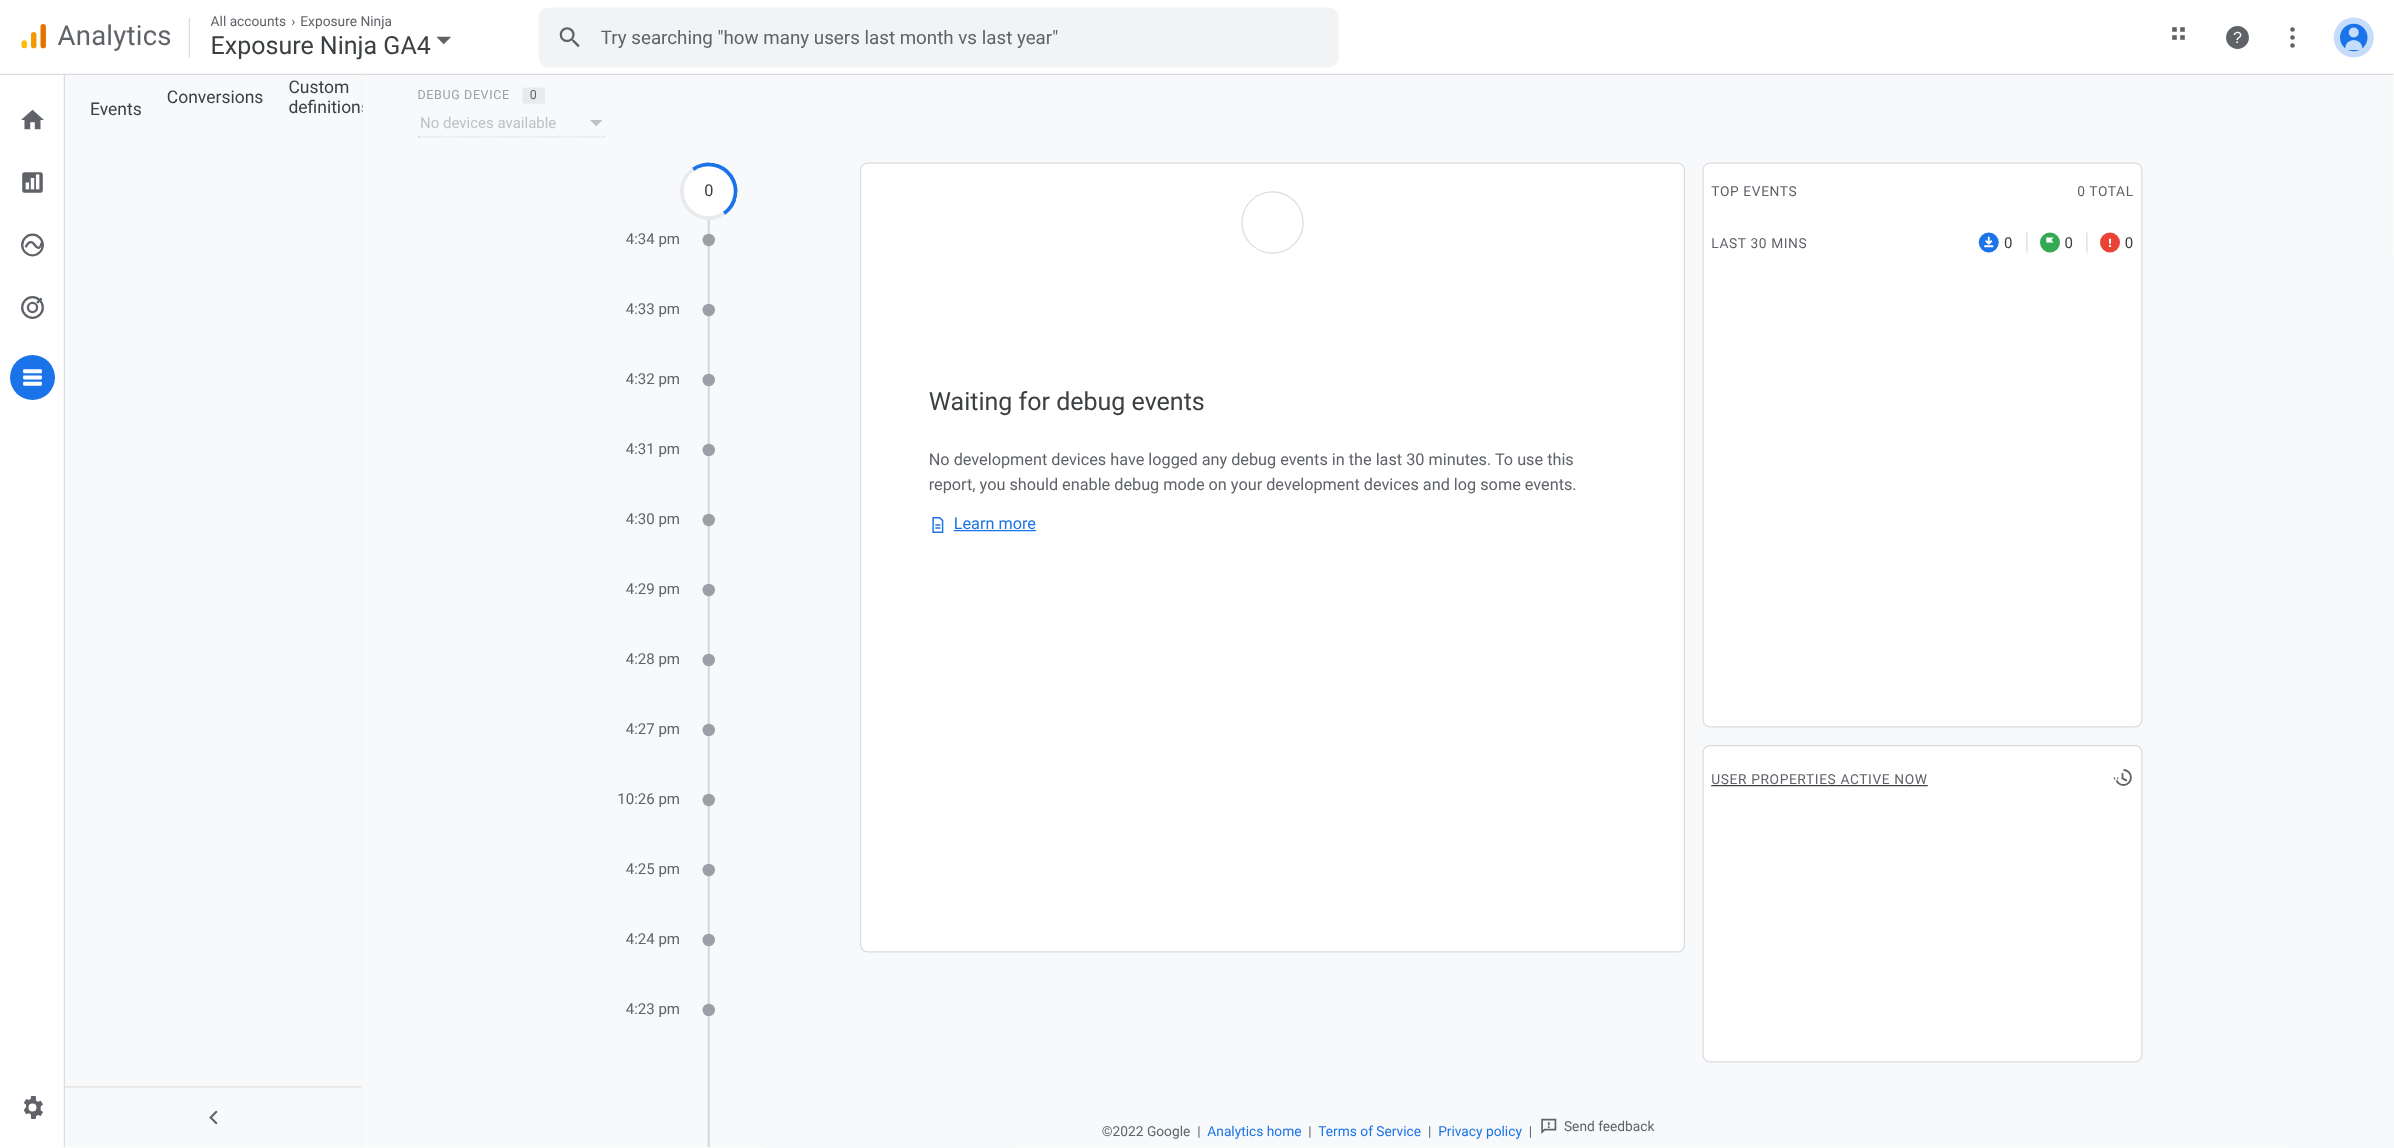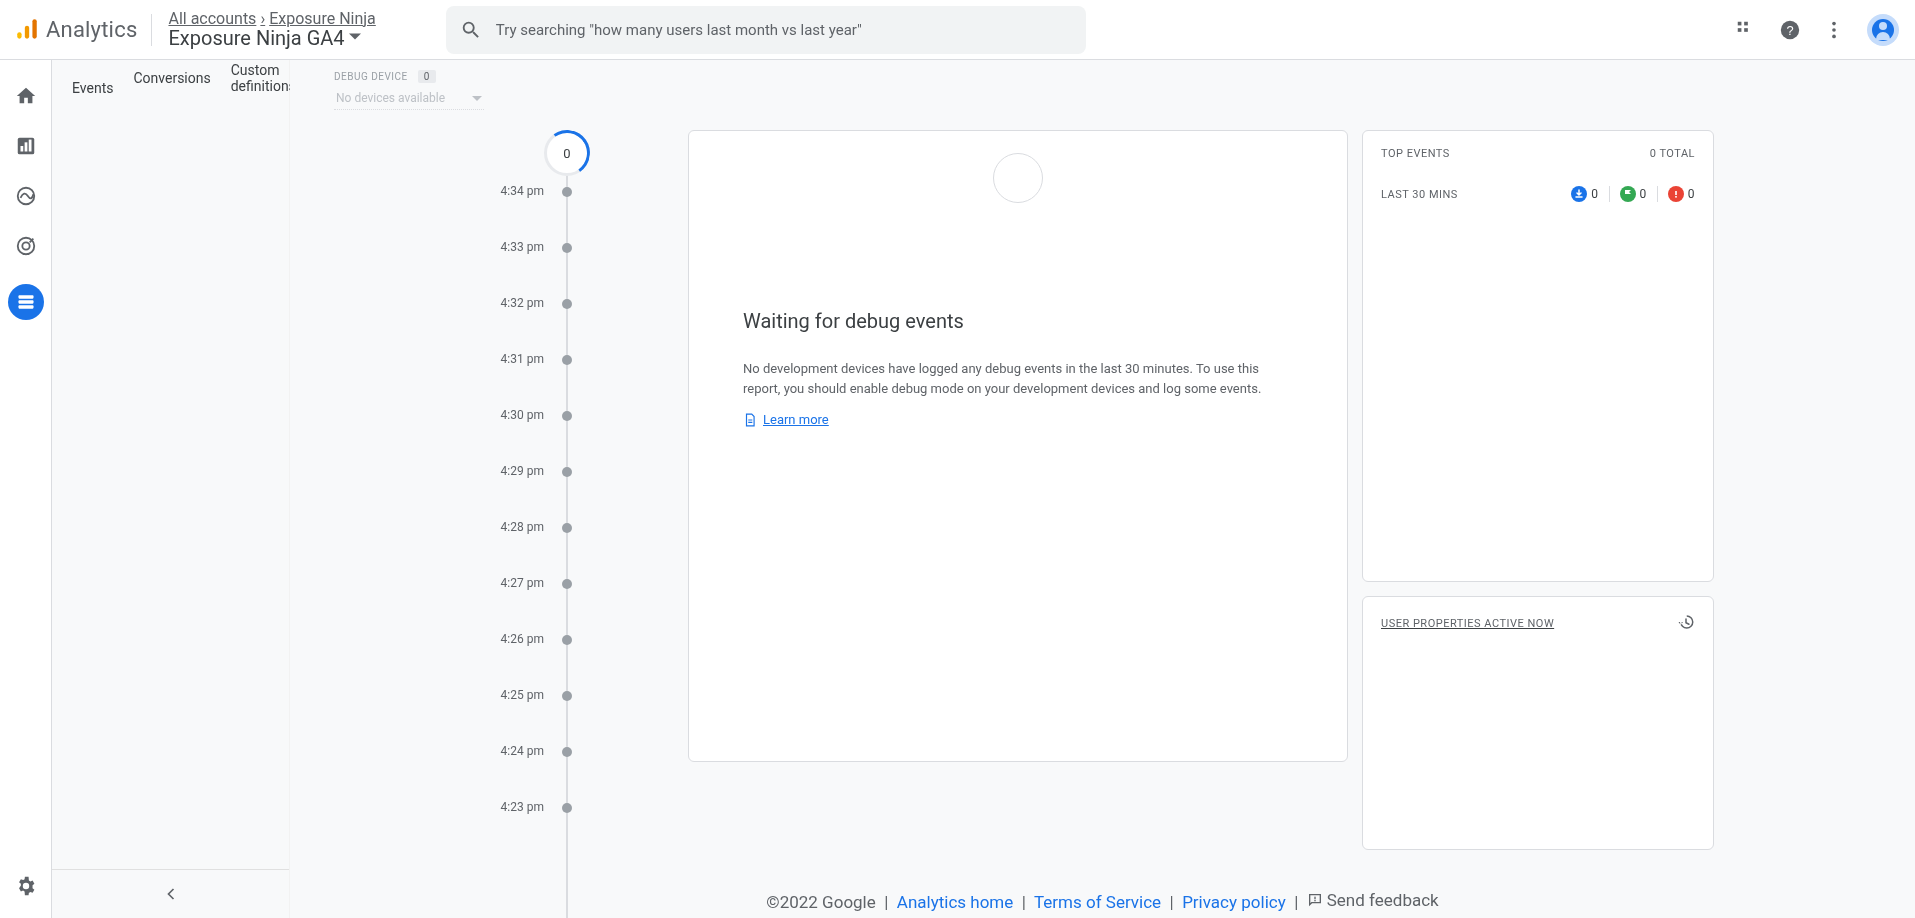--- a/index.html
+++ b/index.html
@@ -13,21 +13,21 @@
   .ga-header {
     display: flex; align-items: center;
     height: 60px; padding: 0 16px 0 10px;
     border-bottom: 1px solid #dadce0;
   }
   .ga-logo { display: flex; align-items: center; gap: 6px; padding-left:4px; }
   .ga-logo svg { width: 26px; height: 26px; }
   .ga-logo-text { font-size: 22px; color: #5f6368; font-weight: 400; letter-spacing: .2px; }
   .header-divider { width: 1px; height: 32px; background: #dadce0; margin: 0 16px 0 14px; }
   .account-block { display: flex; flex-direction: column; line-height: 1.1; }
-  .breadcrumb { font-size: 16px; color: #5f6368; display:flex; align-items:center; gap:4px;text-decoration:underline;}
+  .breadcrumb { font-size: 11px; color: #5f6368; display:flex; align-items:center; gap:4px;}
   .breadcrumb .sep { color:#5f6368; }
   .account-block .property-row { display: flex; align-items:center; gap:4px;}
   .property-name { font-size: 20px; color: #3c4043; font-weight:400;}
   .drop-icon svg{width:12px;height:12px;fill:#5f6368;}
   .search-bar {
     margin-left: 70px; width: 640px; height: 48px;
     background: #f1f3f4; border-radius: 8px;
     display: flex; align-items: center; padding: 0 14px;
     color: #5f6368;
   }
@@ -172,41 +172,41 @@
     font-size:13px;color:#5f6368;margin-top:26px; line-height:1.5;
   }
   .learn-row{margin-top:14px;display:flex;align-items:center;gap:6px;}
   .learn-row svg{width:14px;height:14px;fill:#1a73e8;}
   .learn-row a{color:#1a73e8;font-size:13px;text-decoration:underline;cursor:pointer;}
 
   
   .right-col{display:flex;flex-direction:column;gap:14px;width:352px;}
   .side-card{
     background:#fff;border:1px solid #dadce0;border-radius:6px;
-    padding:16px 18px;
+    padding:16px 6px;
   }
   .side-card.top-ev{height:452px;}
   .side-card.userprops{height:254px;text-decoration:underline;}
   .sc-row{display:flex;justify-content:space-between;align-items:center;font-size:11px;color:#5f6368;letter-spacing:.5px;}
   .sc-row2{margin-top:26px;}
   .ev-badges{display:flex;align-items:center;gap:10px;font-size:12px;color:#3c4043;}
   .badge{display:flex;align-items:center;gap:4px;}
   .bullet{width:16px;height:16px;border-radius:50%;display:inline-flex;align-items:center;justify-content:center;}
   .bullet svg{width:10px;height:10px;fill:#fff;}
   .b-blue{background:#1a73e8;}
   .b-green{background:#34a853;}
   .b-orange{background:#ea4335;}
   .sep-v{width:1px;height:16px;background:#dadce0;}
   .history-icon{margin-left:auto;}
   .history-icon svg{width:18px;height:18px;fill:#5f6368;}
 
   
   .footer{
     position:absolute; bottom:6px; left:0;right:0;
-    text-align:center;font-size:17px;color:#5f6368;
+    text-align:center;font-size:11px;color:#5f6368;
   }
   .footer a{color:#1a73e8;text-decoration:none;cursor:pointer;}
   .footer .fb{display:inline-flex;align-items:center;gap:4px;}
   .footer svg{width:16px;height:16px;fill:#5f6368;}
 </style>
 </head>
 <body>
 
 <div class="ga-header">
   <div class="ga-logo">
@@ -371,21 +371,21 @@
             </div>
             <div class="mark">
               <div class="mark-label">4:28 pm</div>
               <div class="mark-dot"></div>
             </div>
             <div class="mark">
               <div class="mark-label">4:27 pm</div>
               <div class="mark-dot"></div>
             </div>
             <div class="mark">
-              <div class="mark-label">4:26 pm</div>
+              <div class="mark-label">10:26 pm</div>
               <div class="mark-dot"></div>
             </div>
             <div class="mark">
               <div class="mark-label">4:25 pm</div>
               <div class="mark-dot"></div>
             </div>
             <div class="mark">
               <div class="mark-label">4:24 pm</div>
               <div class="mark-dot"></div>
             </div>

